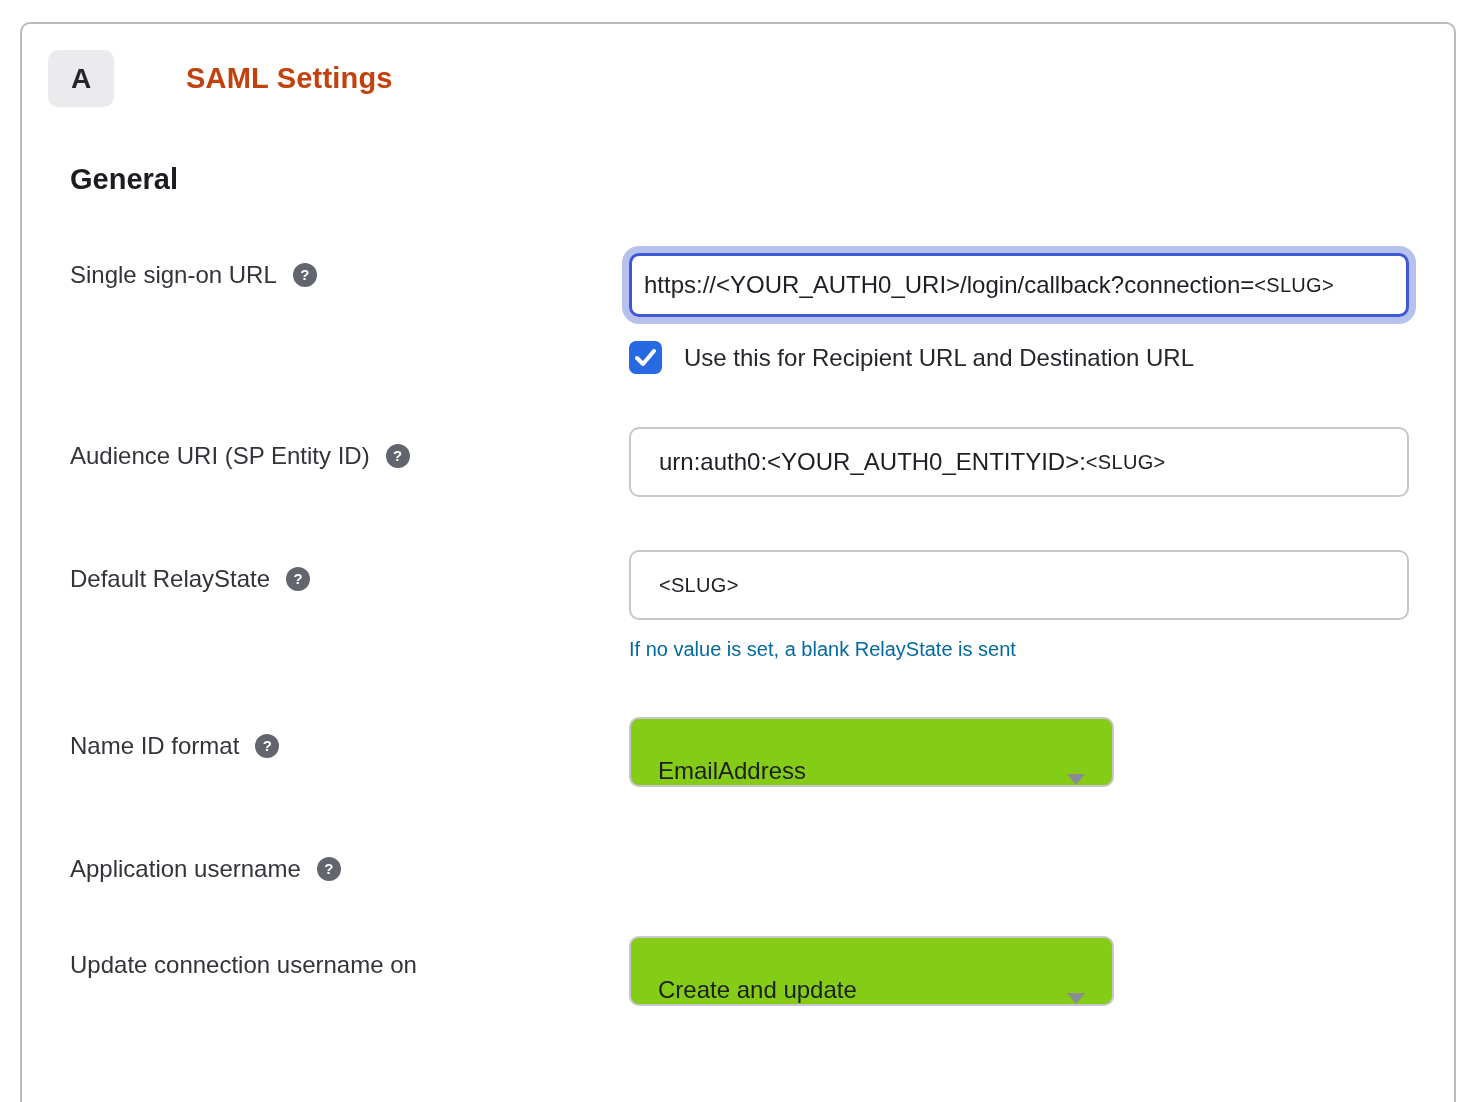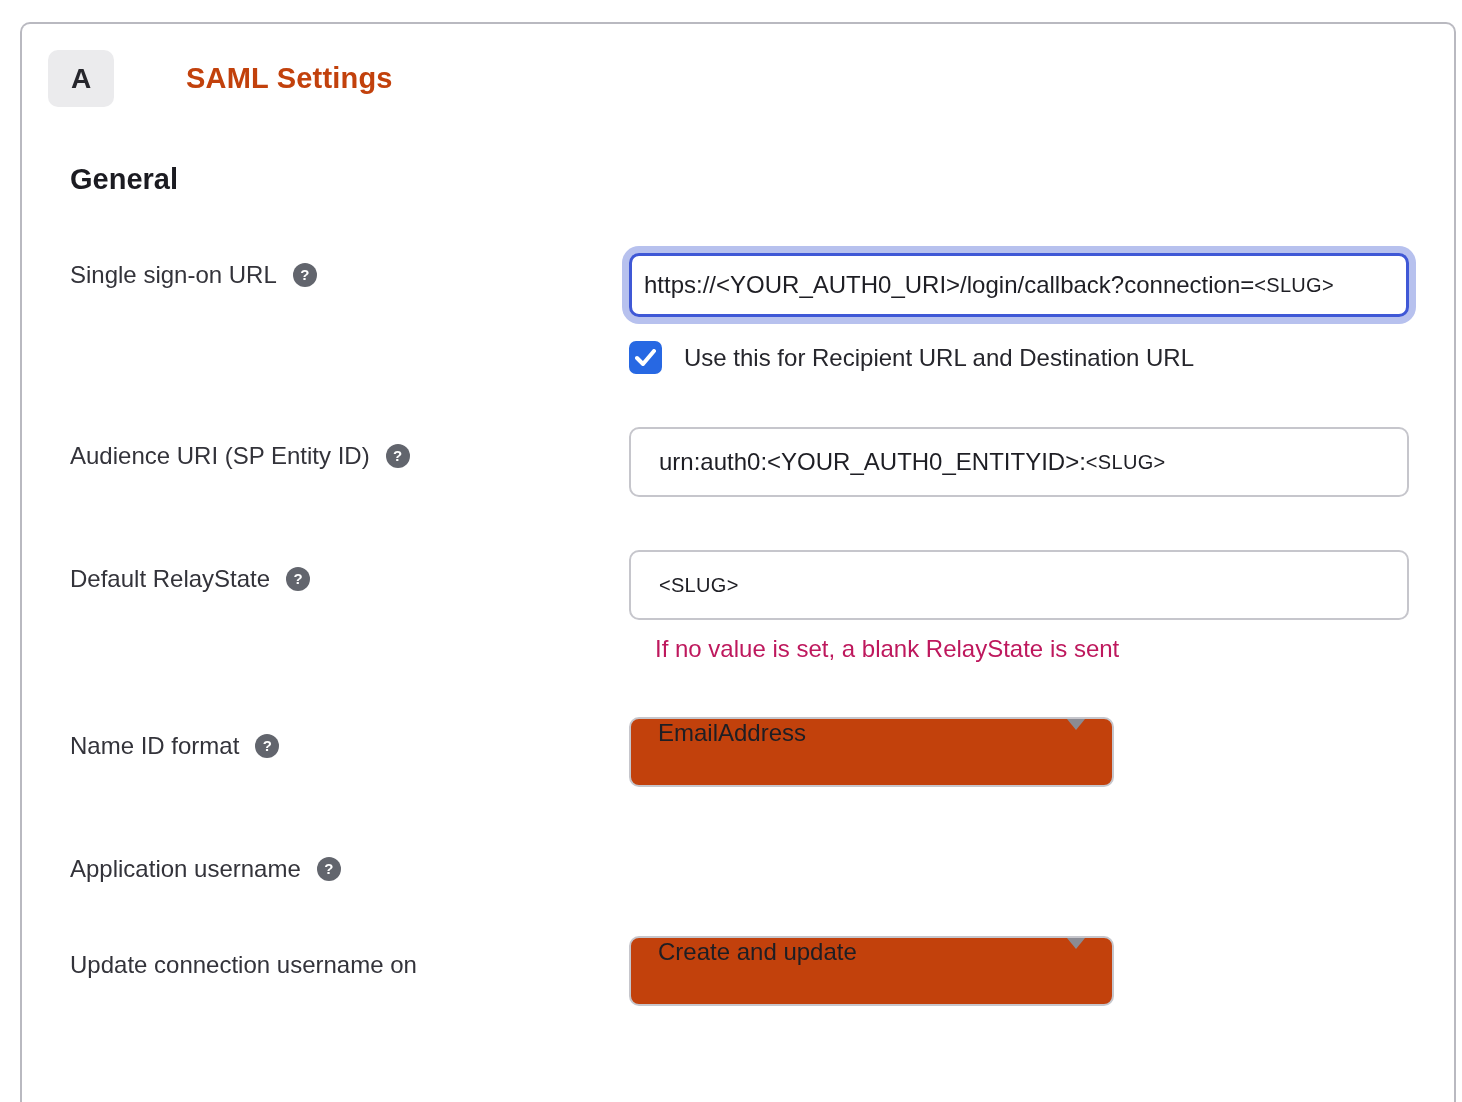--- a/index.html
+++ b/index.html
@@ -106,32 +106,31 @@
   .checkbox.checked svg { display: block; }
   .checkbox-label {
     margin-left: 22px;
     font-size: 24px; color: #26262c;
     cursor: pointer;
   }
 
   
   .helper-text {
     margin-top: 14px;
-    font-size: 24px; color: #be185d;
+    font-size: 20px; color: #0369a1;
     line-height: 30px;
-    margin-left: 26px;
   }
 
   
   .select-box {
     width: 485px; height: 70px;
     border: 2px solid #c6c6cc;
     border-radius: 10px;
-    background: #c2410c;
-    display: flex; align-items: flex-start; justify-content: space-between;
+    background: #84cc16;
+    display: flex; align-items: flex-end; justify-content: space-between;
     padding: 0 27px;
     font-size: 24px; color: #1e1e24;
     cursor: pointer;
   }
   .select-caret {
     width: 0; height: 0;
     border-left: 9px solid transparent;
     border-right: 9px solid transparent;
     border-top: 11px solid #8b8b93;
     margin-left: 12px;

